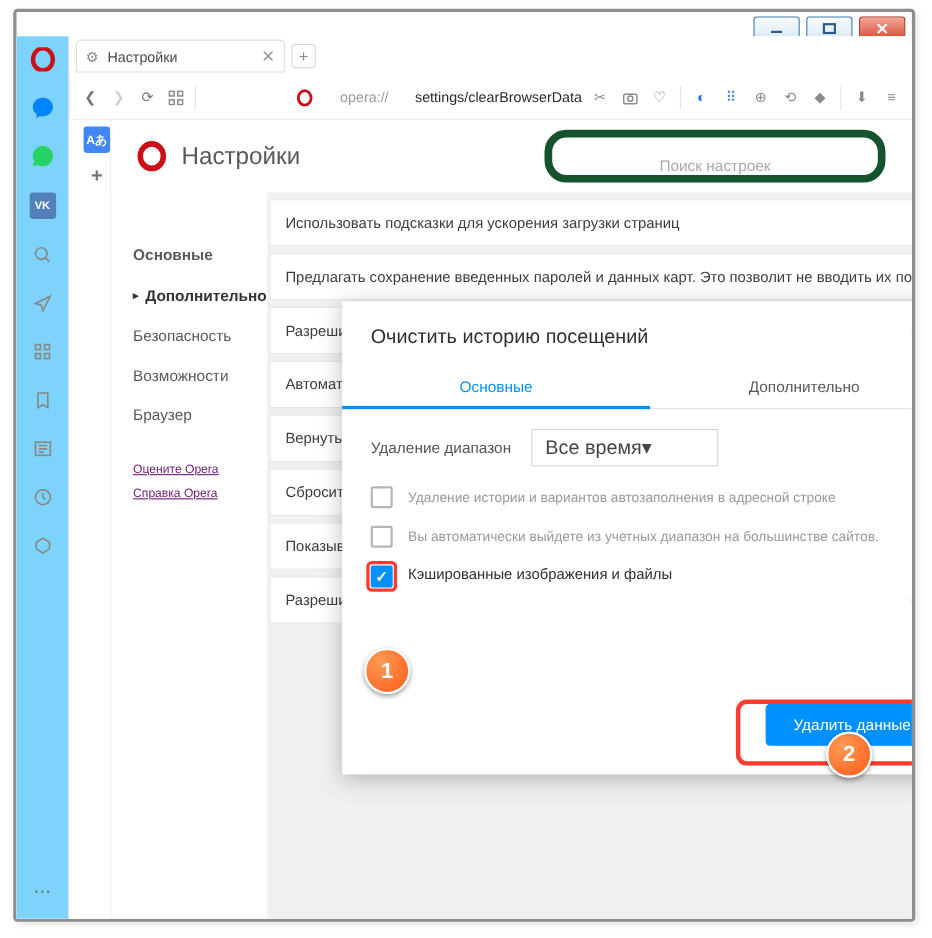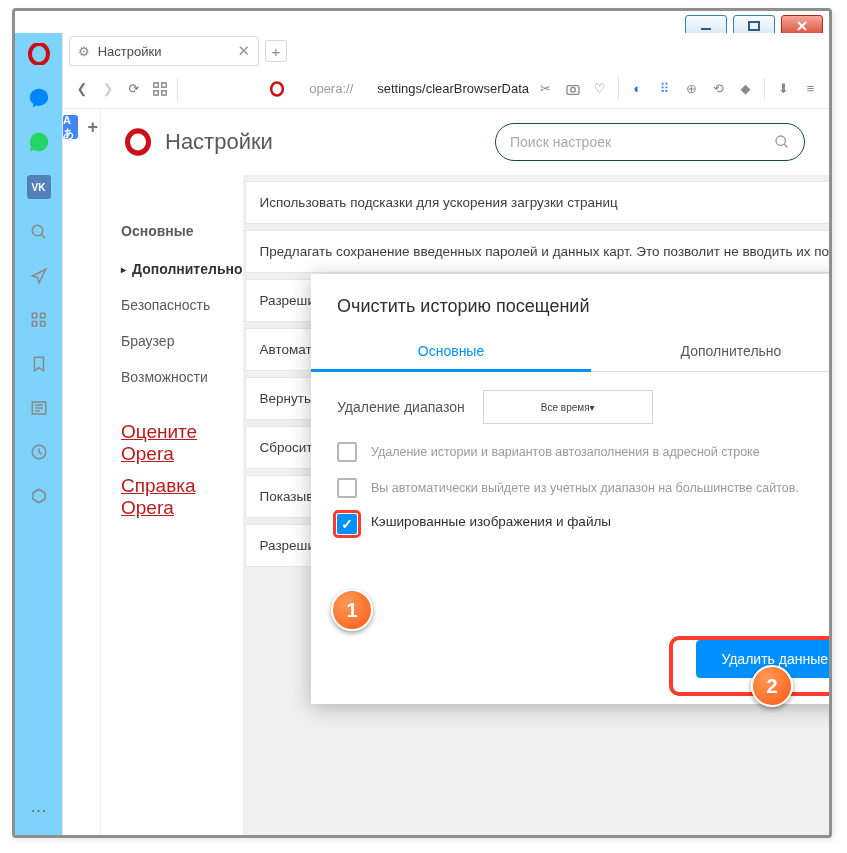--- a/index.html
+++ b/index.html
@@ -37,52 +37,52 @@
 .addrbar { height: 40px; display: flex; align-items: center; gap: 8px; padding: 0 10px; border-bottom: 1px solid #ececec; font-size: 13px; color: #9b9b9b; }
 .addrbar .navic { width: 18px; height: 18px; display: flex; align-items: center; justify-content: center; color: #777; }
 .addrbar .sep { width: 1px; height: 22px; background: #e3e3e3; }
 .addrbar .urlbox { flex: 1; display: flex; align-items: center; gap: 24px; justify-content: flex-end; }
 .addrbar .url-dark { color: #2b2b2b; }
 .addrbar .toolbar-right { display:flex; gap:10px; align-items:center; margin-left:auto; }
 .toolbar-right .tic { width:17px; height:17px; color:#8b8b8b; display:flex; align-items:center; justify-content:center; }
 
 
 .content { flex:1; display:flex; position:relative; background:#fff; }
-.pinned-col { width: 38px; background:#fff; border-right:1px solid #eee; display:flex; flex-direction:row; align-items:flex-start; padding-top:6px; gap:8px; }
+.pinned-col { width: 38px; background:#fff; border-right:1px solid #eee; display:flex; flex-direction:column; align-items:flex-end; padding-top:6px; gap:8px; }
 .pinned-col .pin { width:24px; height:24px; border-radius:3px; display:flex; align-items:center; justify-content:center; font-size:11px; font-weight:bold; }
 .pin.gtr { background:#4285f4; color:#fff; }
 .pin.add { color:#777; font-size:18px; }
 
 .settings-area { flex:1; position:relative; overflow:hidden; }
 .settings-header { height:66px; display:flex; align-items:center; padding:0 24px; gap:14px; background:#fff; }
 .settings-header .ologo { width:26px; height:26px; border:5px solid #cc0f16; border-radius:50%; transform:scaleY(1.06); }
 .settings-header .stitle { font-size:22px; color:#595959; }
-.search-wrap { margin-left:auto; width:310px; height:38px; border:1px solid #14532d; border-radius:20px; display:flex; align-items:center; padding:17px 14px; color:#a9a9a9; font-size:14px; }
+.search-wrap { margin-left:auto; width:310px; height:38px; border:7px solid #14532d; border-radius:20px; display:flex; align-items:center; padding:17px 14px; color:#a9a9a9; font-size:14px;flex-direction:column; }
 .search-wrap svg { margin-left:auto; width:16px; height:16px; }
 
 .settings-body { position:absolute; left:0; right:0; top:66px; bottom:0; display:flex; }
 .sidebar-nav { width:250px; padding:18px 0 0 20px; font-size:14px; color:#5a5a5a; }
 .sidebar-nav .ntitle { font-weight:600; margin:20px 0 12px; }
 .sidebar-nav .nitem { padding:10px 0; display:flex; align-items:center; gap:6px; }
 .sidebar-nav .nitem.sel { font-weight:600; color:#333; }
 .sidebar-nav .nitem.sel::before { content:"▸"; font-size:10px; }
-.sidebar-nav .link { color:#b91c1c; text-decoration:underline; display:block; margin:10px 0; font-size:19px; }
+.sidebar-nav .link { color:#701a75; text-decoration:underline; display:block; margin:10px 0; font-size:11px; }
 
 .settings-main { flex:1; background:#f0f0f0; padding:0 2px; }
 .settings-banner { margin:6px 0; background:#fff; border:1px solid #e6e6e6; padding:13px 14px; font-size:13.5px; color:#3d3d3d; }
 .scrollbar-fake { position:absolute; right:2px; top:330px; width:10px; height:72px; background:#c7c7c7; border-radius:4px; }
 
 
 .overlay { position:absolute; left:210px; top:165px; width:560px; background:#fff; box-shadow:0 4px 20px rgba(0,0,0,0.25); z-index:50; padding-bottom:12px; }
 .overlay h2 { font-size:18px; font-weight:400; color:#2f2f2f; padding:22px 26px 16px; }
 .dtabs { display:flex; }
 .dtab { flex:1; text-align:center; padding:10px 0; font-size:14px; color:#5a5a5a; border-bottom:1px solid #e1e1e1; cursor:pointer; }
 .dtab.active { color:#0090ff; border-bottom:3px solid #0090ff; font-weight:500; }
 .drow { display:flex; align-items:center; padding:18px 26px 10px; gap:18px; font-size:14px; color:#555; }
-.dselect { flex:1; max-width:170px; height:34px; border:1px solid #d4d4d4; display:flex; align-items:center; padding:0 12px; justify-content:center; color:#444; font-size:10px; }
+.dselect { flex:1; max-width:170px; height:34px; border:1px solid #d4d4d4; display:flex; align-items:center; padding:0 12px; justify-content:flex-start; color:#444; font-size:18px; }
 .dcheck { display:flex; gap:14px; padding:8px 26px; align-items:flex-start; font-size:13.5px; }
 .dcheck .cb { width:20px; height:20px; border:2px solid #b6b6b6; border-radius:2px; flex-shrink:0; display:flex; align-items:center; justify-content:center; }
 .dcheck .cb.checked { background:#0090ff; border-color:#0090ff; }
 .dcheck .cb.checked::after { content:"✓"; color:#fff; font-size:14px; font-weight:bold; }
 .dcheck .ctitle { color:#2f2f2f; }
 .dcheck .cdesc { color:#9a9a9a; font-size:12.5px; margin-top:3px; }
 .dcheck.hl { position:relative; }
 .dcheck.hl .cb-outline { position:absolute; left:22px; top:4px; width:28px; height:28px; border:3px solid #ff3b2d; border-radius:5px; }
 
 .dspacer { height:90px; }
@@ -250,22 +250,22 @@
             </div>
           </div>
 
           <div class="settings-body">
             <div class="sidebar-nav">
               <div class="ntitle" style="margin-top:30px">Основные</div>
               <div class="nitem sel">
                   <span>Дополнительно</span>
                 </div>
               <div class="nitem">Безопасность</div>
+              <div class="nitem">Возможности</div>
               <div class="nitem">Браузер</div>
-              <div class="nitem">Возможности</div>
               <br>
               <a class="link">Оцените Opera</a>
               <a class="link">Справка Opera</a>
             </div>
 
             <div class="settings-main">
               <div class="settings-banner">Использовать подсказки для ускорения загрузки страниц</div>
               <div class="settings-banner" style="white-space:nowrap;overflow:hidden">Предлагать сохранение введенных паролей и данных карт. Это позволит не вводить их повторно.</div>
               <div class="settings-banner" style="white-space:nowrap;overflow:hidden">Разрешить Opera определять геолокацию. Выбранный контент показывать на основании её</div>
               <div class="settings-banner" style="white-space:nowrap;overflow:hidden">Автоматически очищать cookie и кеш</div>

